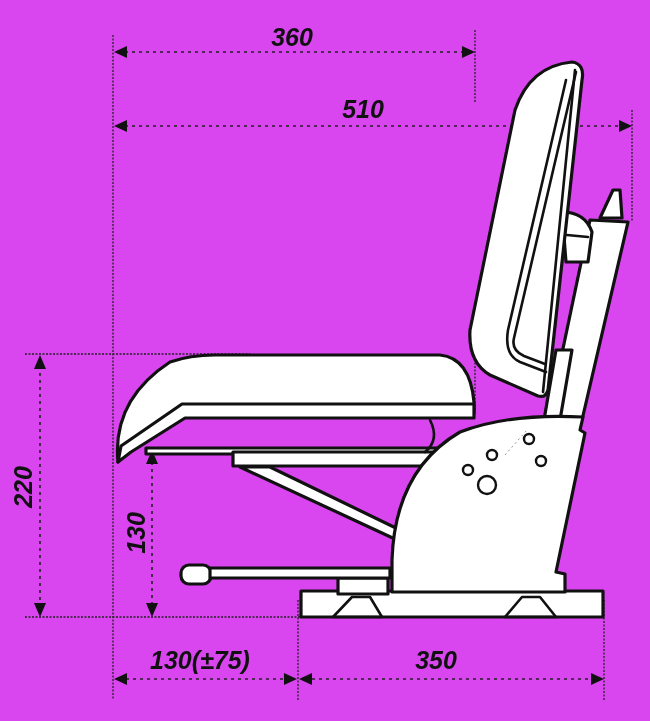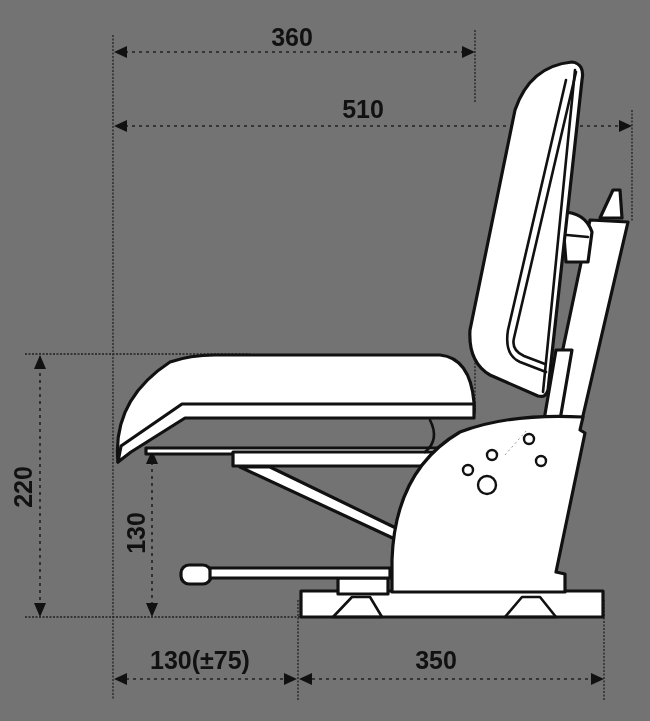--- a/index.html
+++ b/index.html
@@ -1,16 +1,16 @@
 <!DOCTYPE html>
 <html><head>
 <meta charset="utf-8">
 <style>
   html, body { margin: 0; padding: 0; background: #fdfdfb; }
-  #stage { position: relative; width: 650px; height: 721px; overflow: hidden; background: #737373; }
+  #stage { position: relative; width: 650px; height: 721px; overflow: hidden; background: #d946ef; font-style: italic; }
   svg { position: absolute; left: 0; top: 0; }
   .outline { fill: #ffffff; stroke: #111; stroke-width: 3.2; stroke-linejoin: round; stroke-linecap: round; }
   .outline-thin { fill: none; stroke: #111; stroke-width: 2.6; stroke-linejoin: round; stroke-linecap: round; }
   .ext { stroke: #222; stroke-width: 1.3; stroke-dasharray: 2 1.5; fill: none; }
   .dim { stroke: #222; stroke-width: 1.6; stroke-dasharray: 3 4; fill: none; }
   .arrow { fill: #111; }
   .label { font-family: "Liberation Sans", sans-serif; font-weight: bold; font-size: 25px; fill: #111; }
   .hole { fill: #fff; stroke: #111; stroke-width: 2.4; }
   .guide { stroke: #999; stroke-width: 1; stroke-dasharray: 2 3; fill: none; }
 </style>

